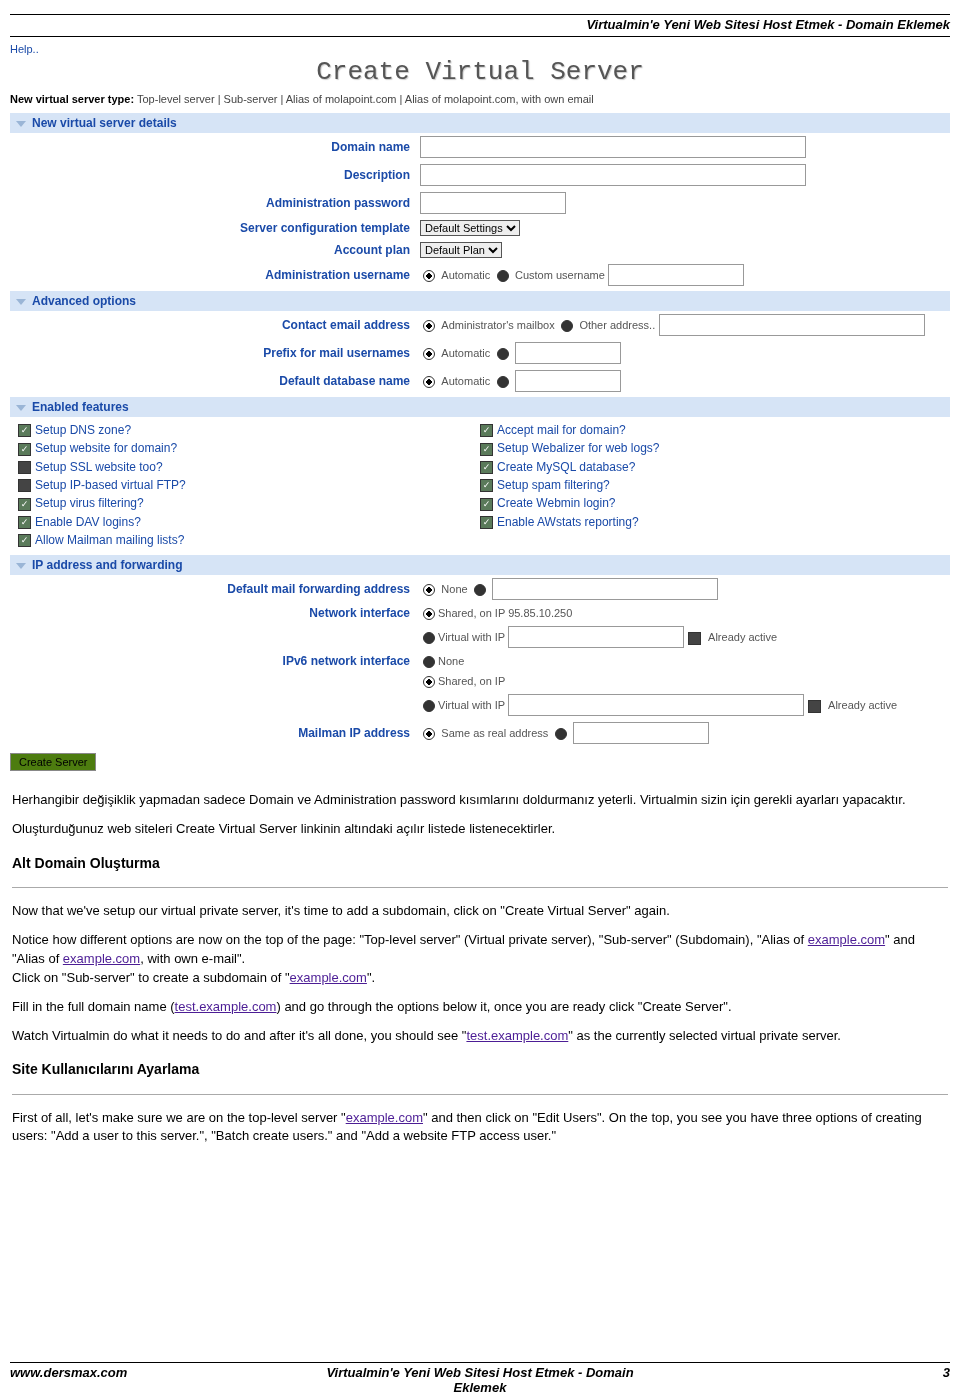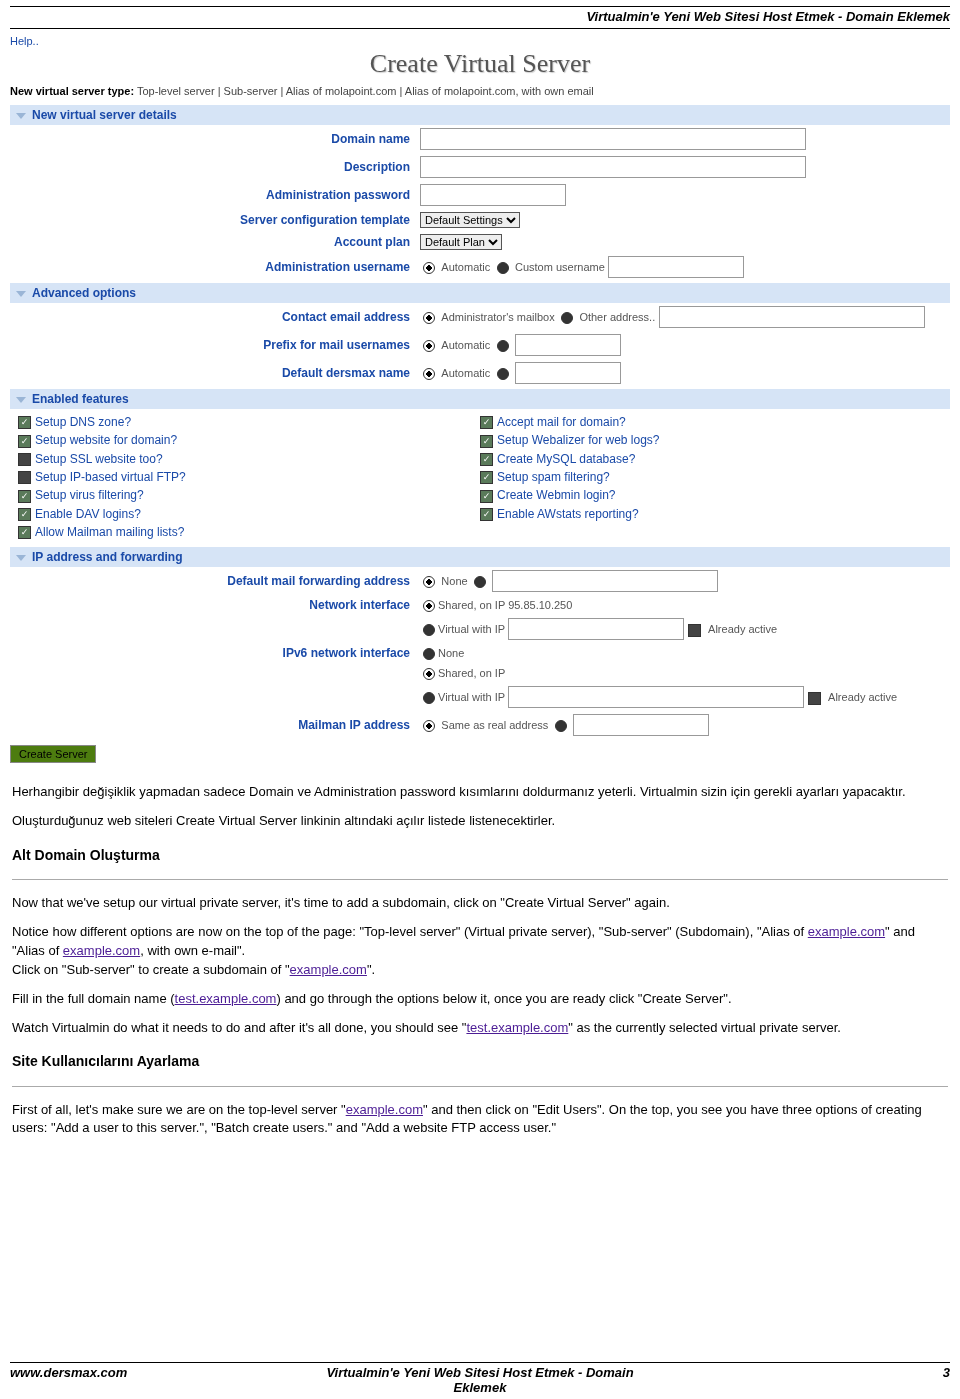--- a/index.html
+++ b/index.html
@@ -1,21 +1,21 @@
 <!DOCTYPE html>
 <html><head>
 <meta charset="utf-8">
 <style>
 body{margin:0;font-family:Verdana,Arial,sans-serif;font-size:12px;color:#000;background:#fff}
-.page{width:960px;margin:0 auto;position:relative;min-height:1399px;box-sizing:border-box;padding:4px 10px 0}
+.page{width:960px;margin:0 auto;position:relative;min-height:1399px;box-sizing:border-box;padding:12px 10px 0}
 .top-hr{border-top:1px solid #000;margin:2px 0 0}
 .header-title{text-align:right;font-style:italic;font-weight:bold;font-size:13px;padding:2px 0 4px}
 .header-hr{border-top:1px solid #000;margin:0 0 6px}
 .help{color:#1a4aa8;font-size:11px}
-.big-title{font-size:26px;color:#555;text-align:center;font-family:Liberation Serif, serif;text-shadow:1px 1px 1px #ccc;margin:2px 0 6px}
+.big-title{font-size:26px;color:#555;text-align:center;font-family:Liberation Mono, monospace;text-shadow:1px 1px 1px #ccc;margin:2px 0 6px}
 .line-opts{font-size:11px;color:#444;margin-bottom:8px}
 .line-opts b{color:#000}
 .section-hdr{background:#d6e4f6;padding:3px 6px;font-weight:bold;color:#1a4aa8;font-size:12px;margin-top:2px}
 .section-hdr .tri{display:inline-block;width:0;height:0;border-left:5px solid transparent;border-right:5px solid transparent;border-top:6px solid #9ab5d6;margin-right:6px;vertical-align:middle}
 .form-row{display:flex;align-items:center;padding:3px 0;font-size:12px}
 .form-row .lbl{width:400px;text-align:right;padding-right:10px;font-weight:bold;color:#1a4aa8}
 .form-row .val{flex:1;color:#555}
 .form-row .val input[type=text]{border:1px solid #999;height:18px;font-size:11px}
 .form-row .val select{border:1px solid #555;background:#eee;font-size:11px;height:16px}
 .radio{display:inline-block;width:10px;height:10px;border-radius:50%;border:1px solid #333;margin:0 3px;vertical-align:middle}
@@ -90,21 +90,21 @@
   <div class="section-hdr"><span class="tri"></span><span>Advanced options</span></div>
   <div class="form-row">
       <div class="lbl">Contact email address</div>
       <div class="val"><span class="radio sel"></span> <span class="small">Administrator's mailbox</span> <span class="radio dark"></span> <span class="small">Other address..</span> <input type="text" style="width: 260px;"></div>
     </div>
   <div class="form-row">
       <div class="lbl">Prefix for mail usernames</div>
       <div class="val"><span class="radio sel"></span> <span class="small">Automatic</span> <span class="radio dark"></span> <input type="text" style="width: 100px;"></div>
     </div>
   <div class="form-row">
-      <div class="lbl">Default dersmax name</div>
+      <div class="lbl">Default database name</div>
       <div class="val"><span class="radio sel"></span> <span class="small">Automatic</span> <span class="radio dark"></span> <input type="text" style="width: 100px;"></div>
     </div>
 
   
   <div class="section-hdr"><span class="tri"></span><span>Enabled features</span></div>
   <div class="features">
     <div class="col">
       <a><span class="chk">✓</span><span>Setup DNS zone?</span></a>
       <a><span class="chk">✓</span><span>Setup website for domain?</span></a>
       <a><span class="chk off"></span><span>Setup SSL website too?</span></a>

